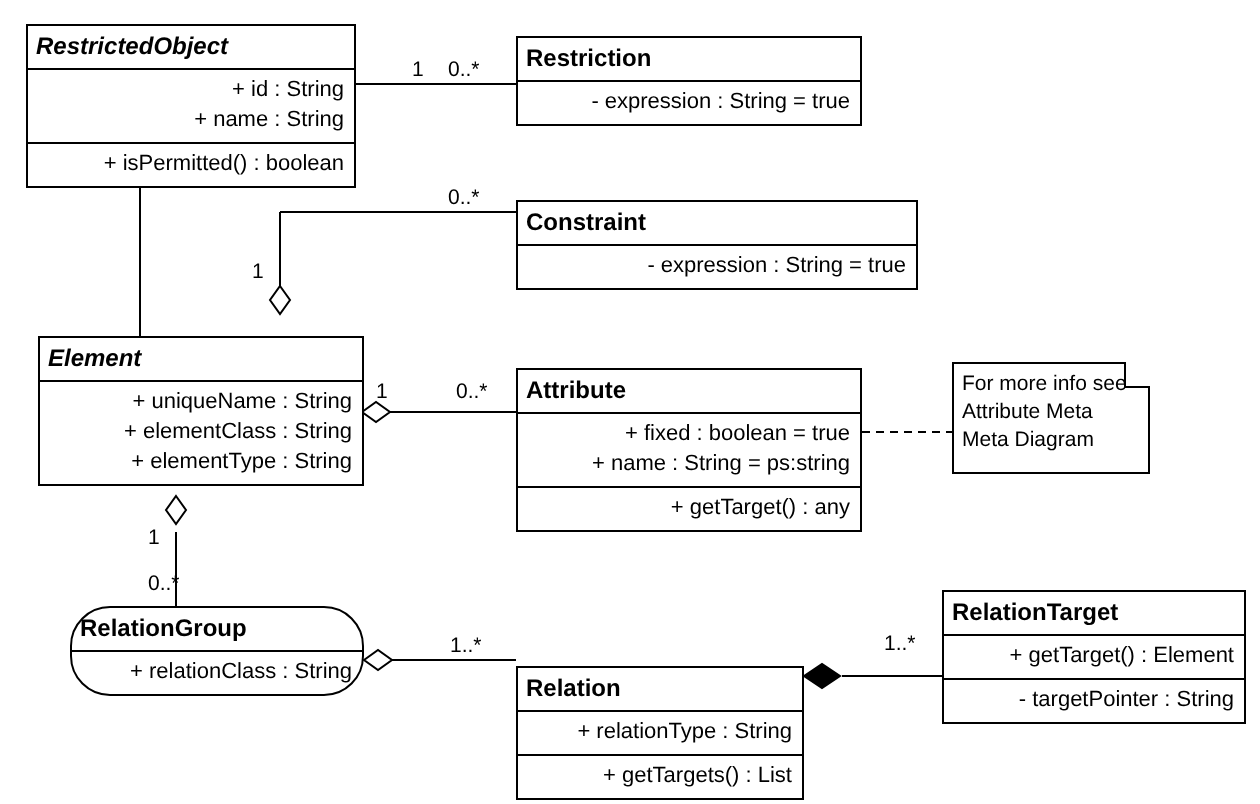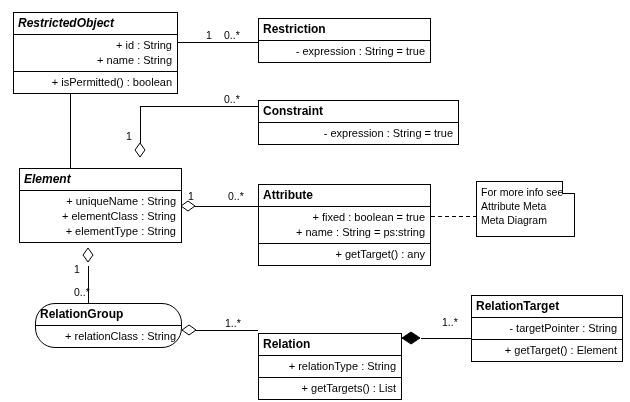--- a/index.html
+++ b/index.html
@@ -205,24 +205,24 @@
       <div class="uml-feature">+ relationType : String</div>
     </div>
     <div class="uml-compartment">
       <div class="uml-feature">+ getTargets() : List</div>
     </div>
   </div>
 
   <div class="uml-class" style="left:471px; top:295px; width:152px;">
     <div class="uml-name">RelationTarget</div>
     <div class="uml-compartment">
+      <div class="uml-feature">+ getTarget() : Element</div>
+    </div>
+    <div class="uml-compartment">
       <div class="uml-feature">- targetPointer : String</div>
-    </div>
-    <div class="uml-compartment">
-      <div class="uml-feature">+ getTarget() : Element</div>
     </div>
   </div>
 
   <div class="mult" style="left:206px; top:29px;">1</div>
   <div class="mult" style="left:224px; top:29px;">0..*</div>
   <div class="mult" style="left:224px; top:93px;">0..*</div>
   <div class="mult" style="left:126px; top:130px;">1</div>
   <div class="mult" style="left:188px; top:190px;">1</div>
   <div class="mult" style="left:228px; top:190px;">0..*</div>
   <div class="mult" style="left:74px; top:263px;">1</div>

